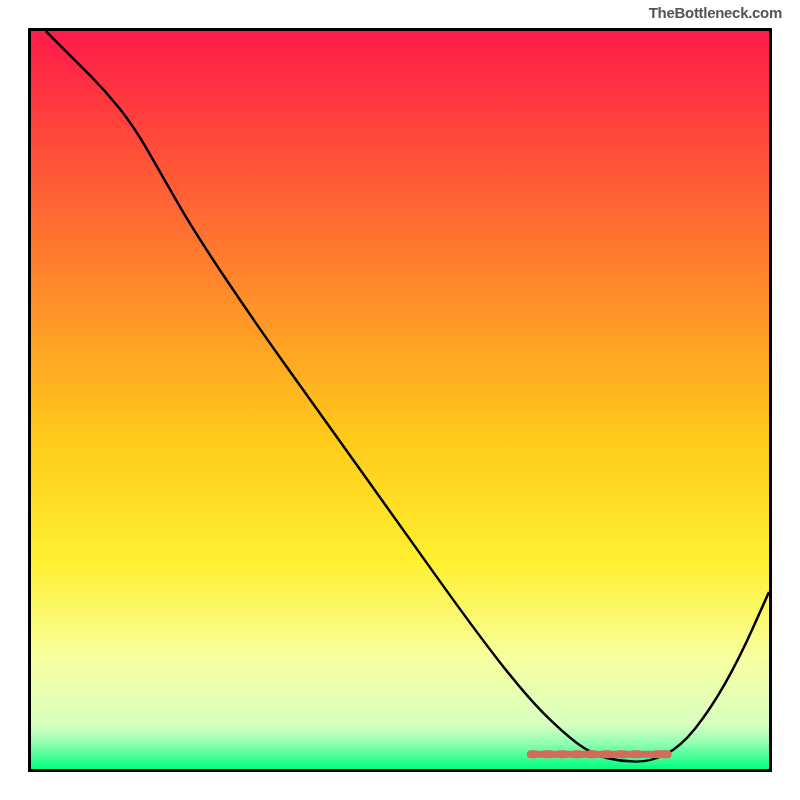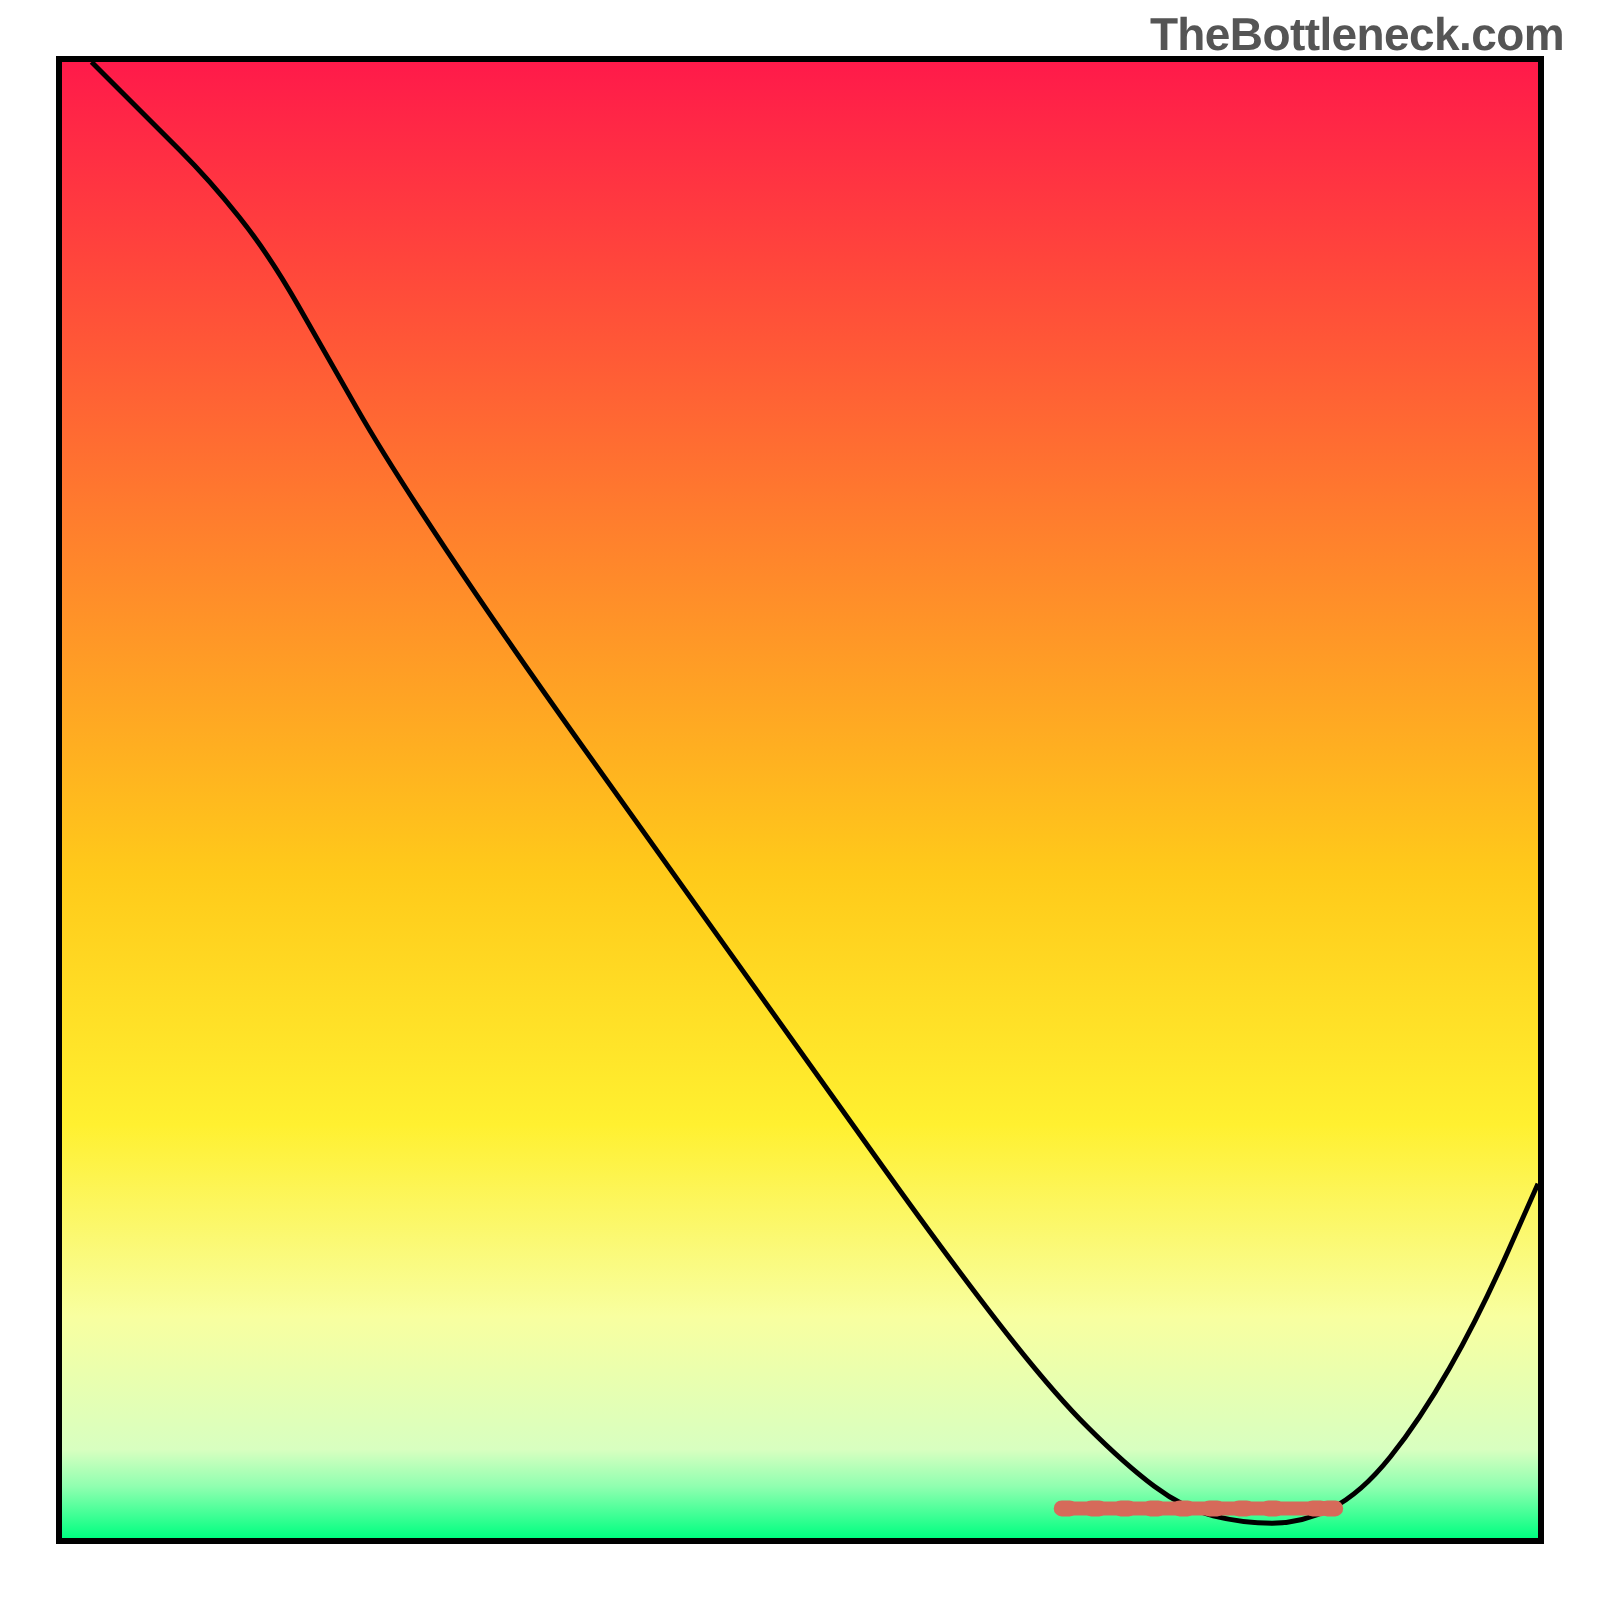--- a/index.html
+++ b/index.html
@@ -12,21 +12,21 @@
   }
   .container {
     width: 800px;
     height: 800px;
     position: relative;
   }
   .watermark {
     position: absolute;
     top: 4px;
     right: 18px;
-    font-size: 23px;
+    font-size: 15px;
     font-weight: bold;
     color: #555555;
     z-index: 10;
     letter-spacing: -0.3px;
   }
   .plot-frame {
     position: absolute;
     left: 28px;
     top: 28px;
     width: 744px;

